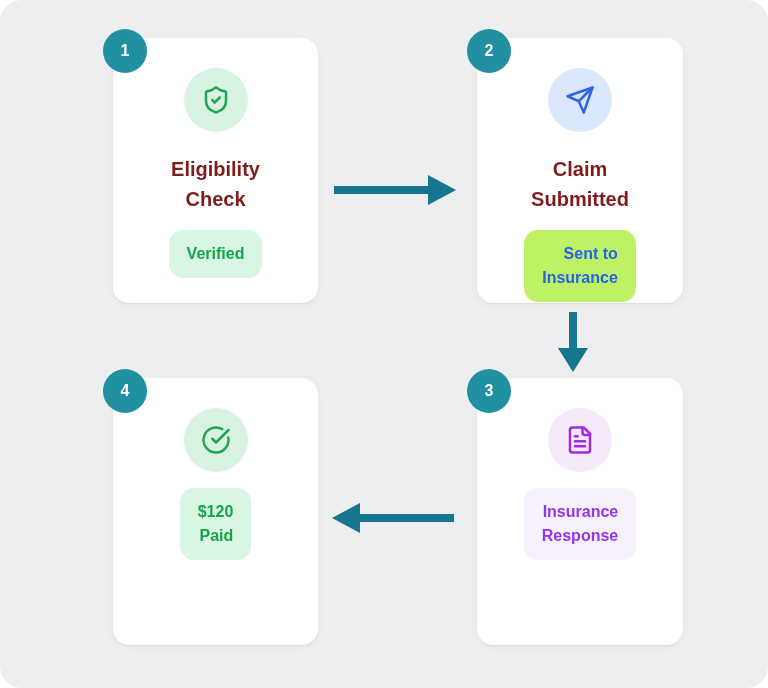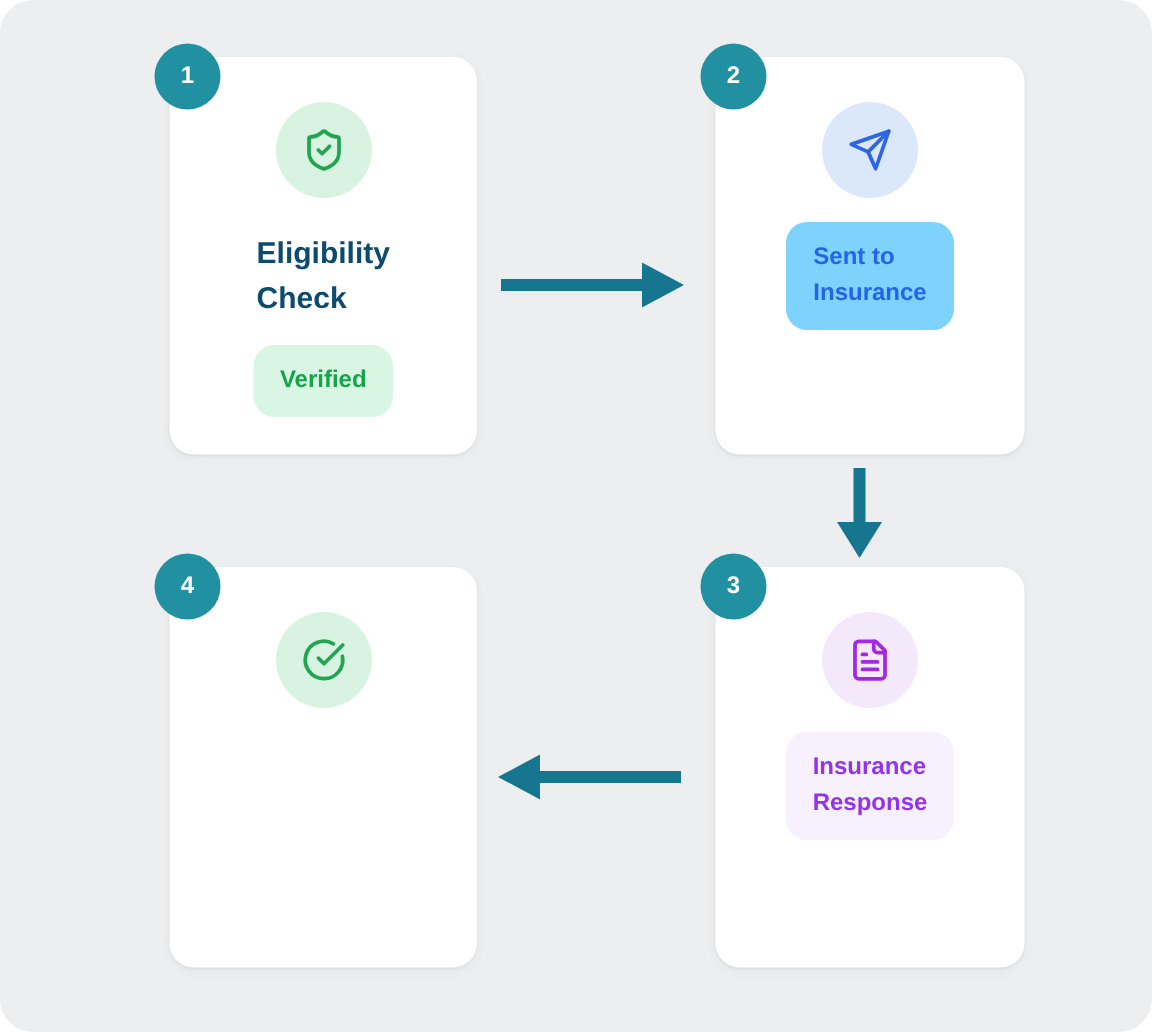--- a/index.html
+++ b/index.html
@@ -56,36 +56,36 @@
   .icon-circle svg { width: 30px; height: 30px; fill: none; stroke-width: 2; stroke-linecap: round; stroke-linejoin: round; }
   .icon-circle.green-bg  svg { stroke: #22a550; }
   .icon-circle.blue-bg   svg { stroke: #2d65e6; }
   .icon-circle.purple-bg svg { stroke: #a229e0; }
 
   .title {
     margin-top: 22px;
     font-size: 20px;
     line-height: 30px;
     font-weight: 600;
-    color: #0c4a6e;
-    text-align: left;
+    color: #7f1d1d;
+    text-align: center;
     white-space: pre-line;
   }
   .badge {
     margin-top: 16px;
     padding: 12px 18px;
     border-radius: 14px;
     font-size: 16px;
     line-height: 24px;
     font-weight: 600;
-    text-align: left;
+    text-align: right;
     white-space: pre-line;
   }
   .badge.green  { background: #d9f6e4; color: #16a34a; }
-  .badge.blue   { background: #7dd3fc; color: #2563eb; }
+  .badge.blue   { background: #bef264; color: #2563eb; }
   .badge.purple { background: #f7f0fd; color: #9333ea; }
 
   .arrow { position: absolute; }
   .arrow-right { left: 334px; top: 172px; }
   .arrow-down  { left: 555px; top: 312px; }
   .arrow-left  { left: 332px; top: 500px; }
   .arrow rect, .arrow polygon { fill: #17768f; }
 </style>
 </head>
 <body>
@@ -106,20 +106,22 @@
   </div>
 
   <div class="card pos-2">
     <div class="step-num">2</div>
     <div class="icon-circle blue-bg">
       <svg viewBox="0 0 24 24">
         <path d="m22 2-7 20-4-9-9-4Z"></path>
         <path d="M22 2 11 13"></path>
       </svg>
     </div>
+    <div class="title">Claim
+Submitted</div>
     <div class="badge blue">Sent to
 Insurance</div>
   </div>
 
   <div class="card pos-3">
     <div class="step-num">3</div>
     <div class="icon-circle purple-bg">
       <svg viewBox="0 0 24 24">
         <path d="M15 2H6a2 2 0 0 0-2 2v16a2 2 0 0 0 2 2h12a2 2 0 0 0 2-2V7Z"></path>
         <path d="M14 2v4a2 2 0 0 0 2 2h4"></path>
@@ -133,20 +135,22 @@
   </div>
 
   <div class="card pos-4">
     <div class="step-num">4</div>
     <div class="icon-circle green-bg">
       <svg viewBox="0 0 24 24">
         <path d="M21.801 10A10 10 0 1 1 17 3.335"></path>
         <path d="m9 11 3 3L22 4"></path>
       </svg>
     </div>
+    <div class="badge green">$120
+Paid</div>
   </div>
 
   <svg class="arrow arrow-right" width="122" height="36">
     <rect x="0" y="14" width="96" height="8"></rect>
     <polygon points="94,3 122,18 94,33"></polygon>
   </svg>
 
   <svg class="arrow arrow-down" width="36" height="60">
     <rect x="14" y="0" width="8" height="38"></rect>
     <polygon points="3,36 33,36 18,60"></polygon>

